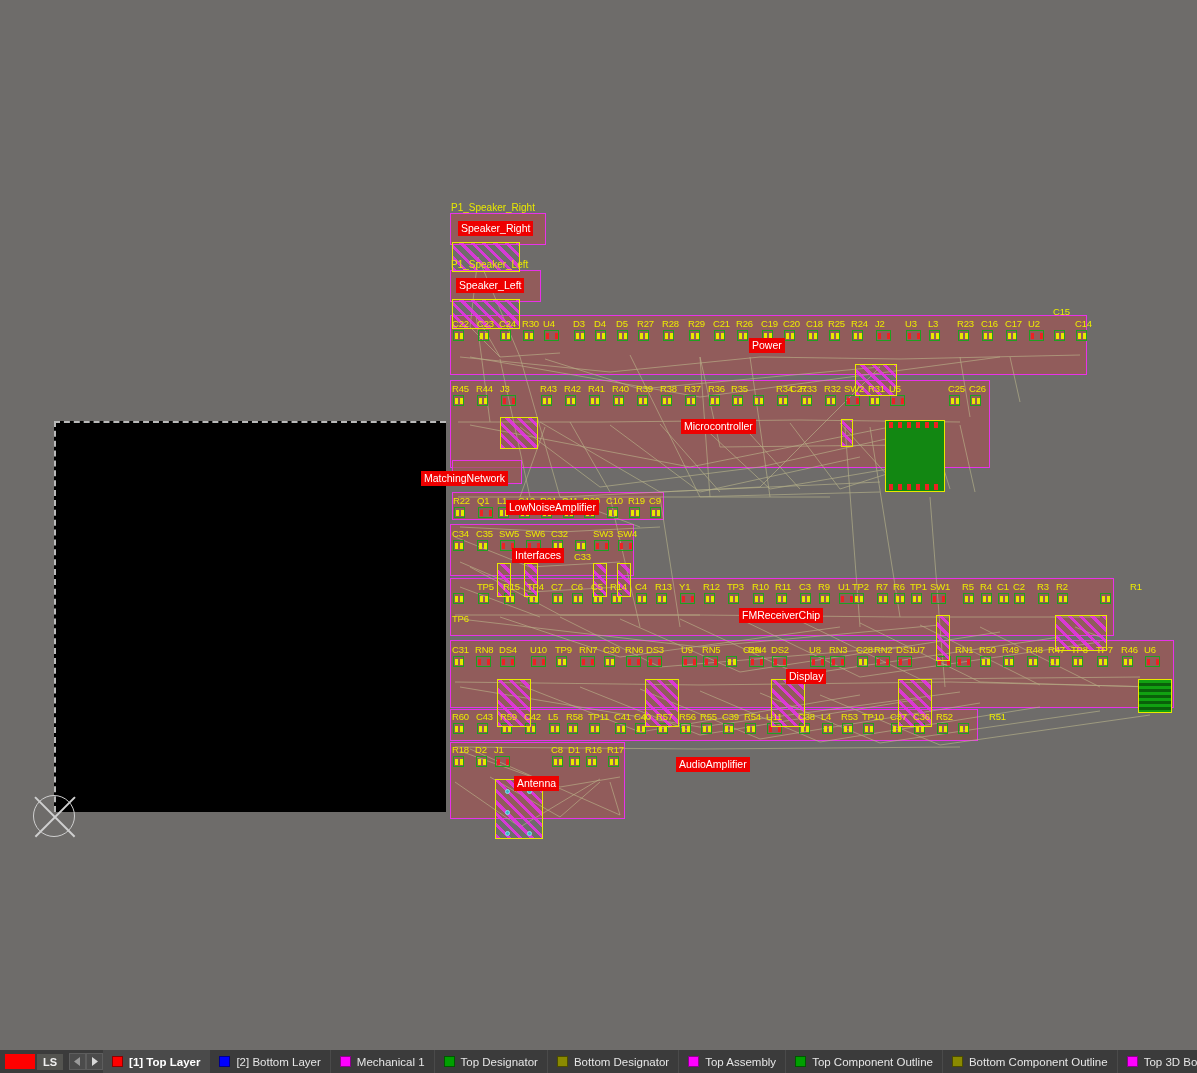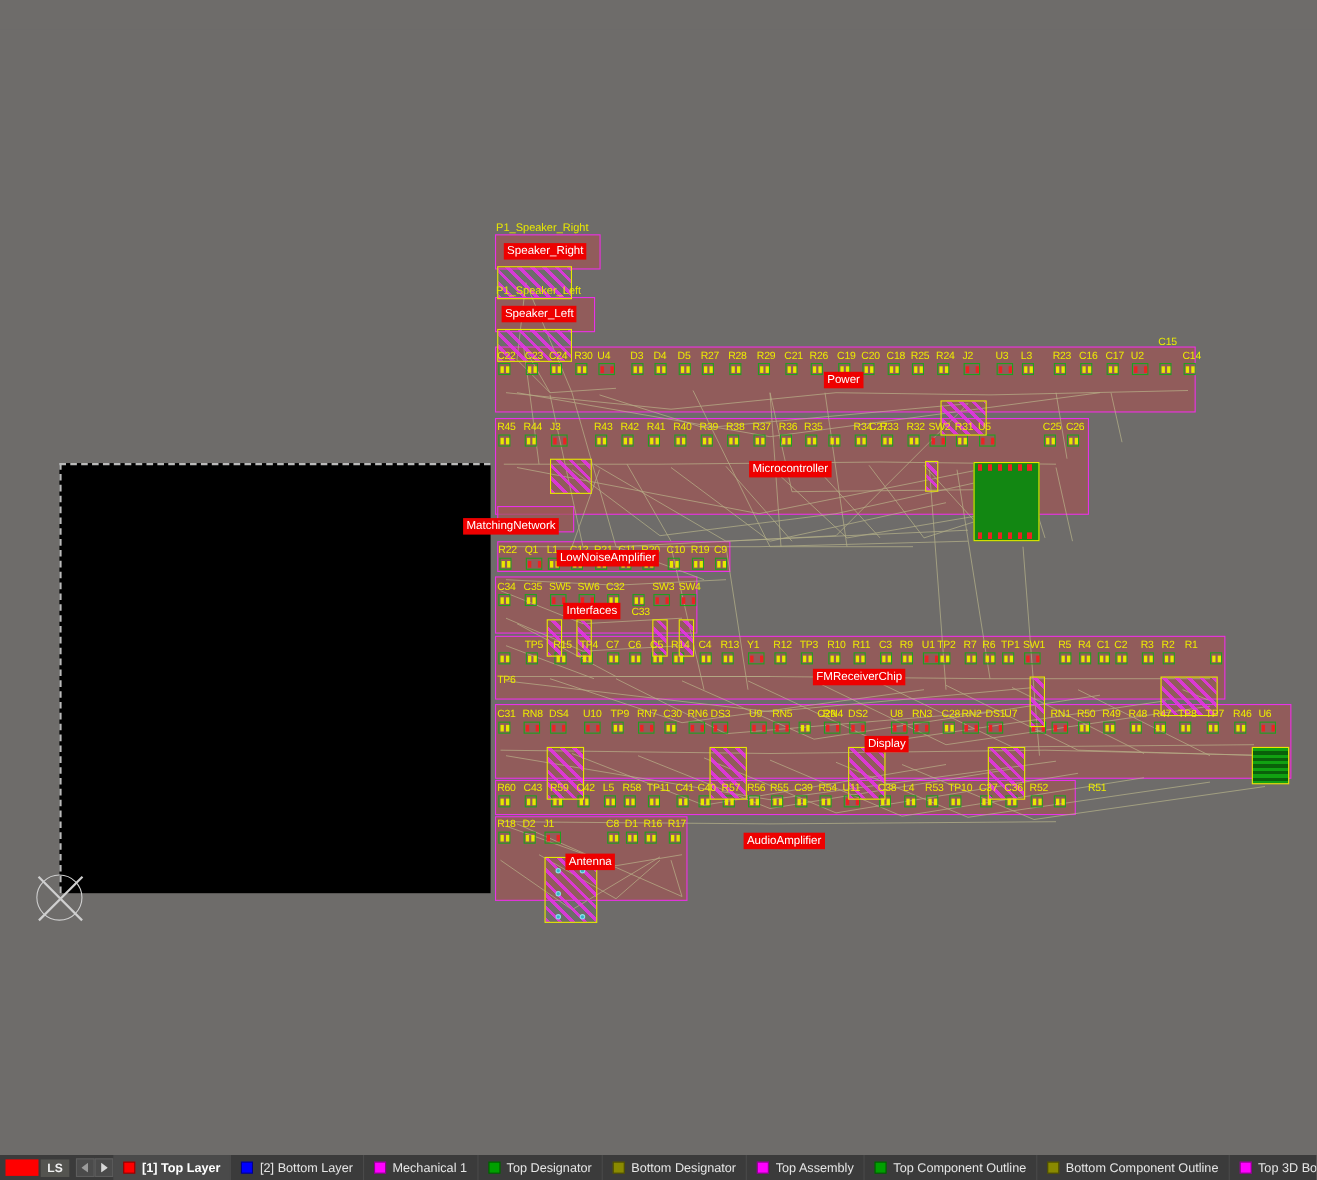--- a/index.html
+++ b/index.html
@@ -908,21 +908,21 @@
         <div class="desig" style="left: 1037px; top: 555px;">R3</div>
         <div class="comp" style="left: 1038px; top: 566px; width: 11px; height: 11px;">
           <span class="pad" style="left: 0.5px; top: 2px; width: 3px; height: 6px;"></span>
           <span class="pad" style="right: 0.5px; top: 2px; width: 3px; height: 6px;"></span>
         </div>
         <div class="desig" style="left: 1056px; top: 555px;">R2</div>
         <div class="comp" style="left: 1057px; top: 566px; width: 11px; height: 11px;">
           <span class="pad" style="left: 0.5px; top: 2px; width: 3px; height: 6px;"></span>
           <span class="pad" style="right: 0.5px; top: 2px; width: 3px; height: 6px;"></span>
         </div>
-        <div class="desig" style="left: 1077px; top: 555px;">R1</div>
+        <div class="desig" style="left: 1130px; top: 555px;">R1</div>
         <div class="comp" style="left: 1100px; top: 566px; width: 11px; height: 11px;">
           <span class="pad" style="left: 0.5px; top: 2px; width: 3px; height: 6px;"></span>
           <span class="pad" style="right: 0.5px; top: 2px; width: 3px; height: 6px;"></span>
         </div>
         <div class="desig" style="left: 452px; top: 618px;">C31</div>
         <div class="comp" style="left: 453px; top: 629px; width: 11px; height: 11px;">
           <span class="pad" style="left: 0.5px; top: 2px; width: 3px; height: 6px;"></span>
           <span class="pad" style="right: 0.5px; top: 2px; width: 3px; height: 6px;"></span>
         </div>
         <div class="desig" style="left: 475px; top: 618px;">RN8</div>

